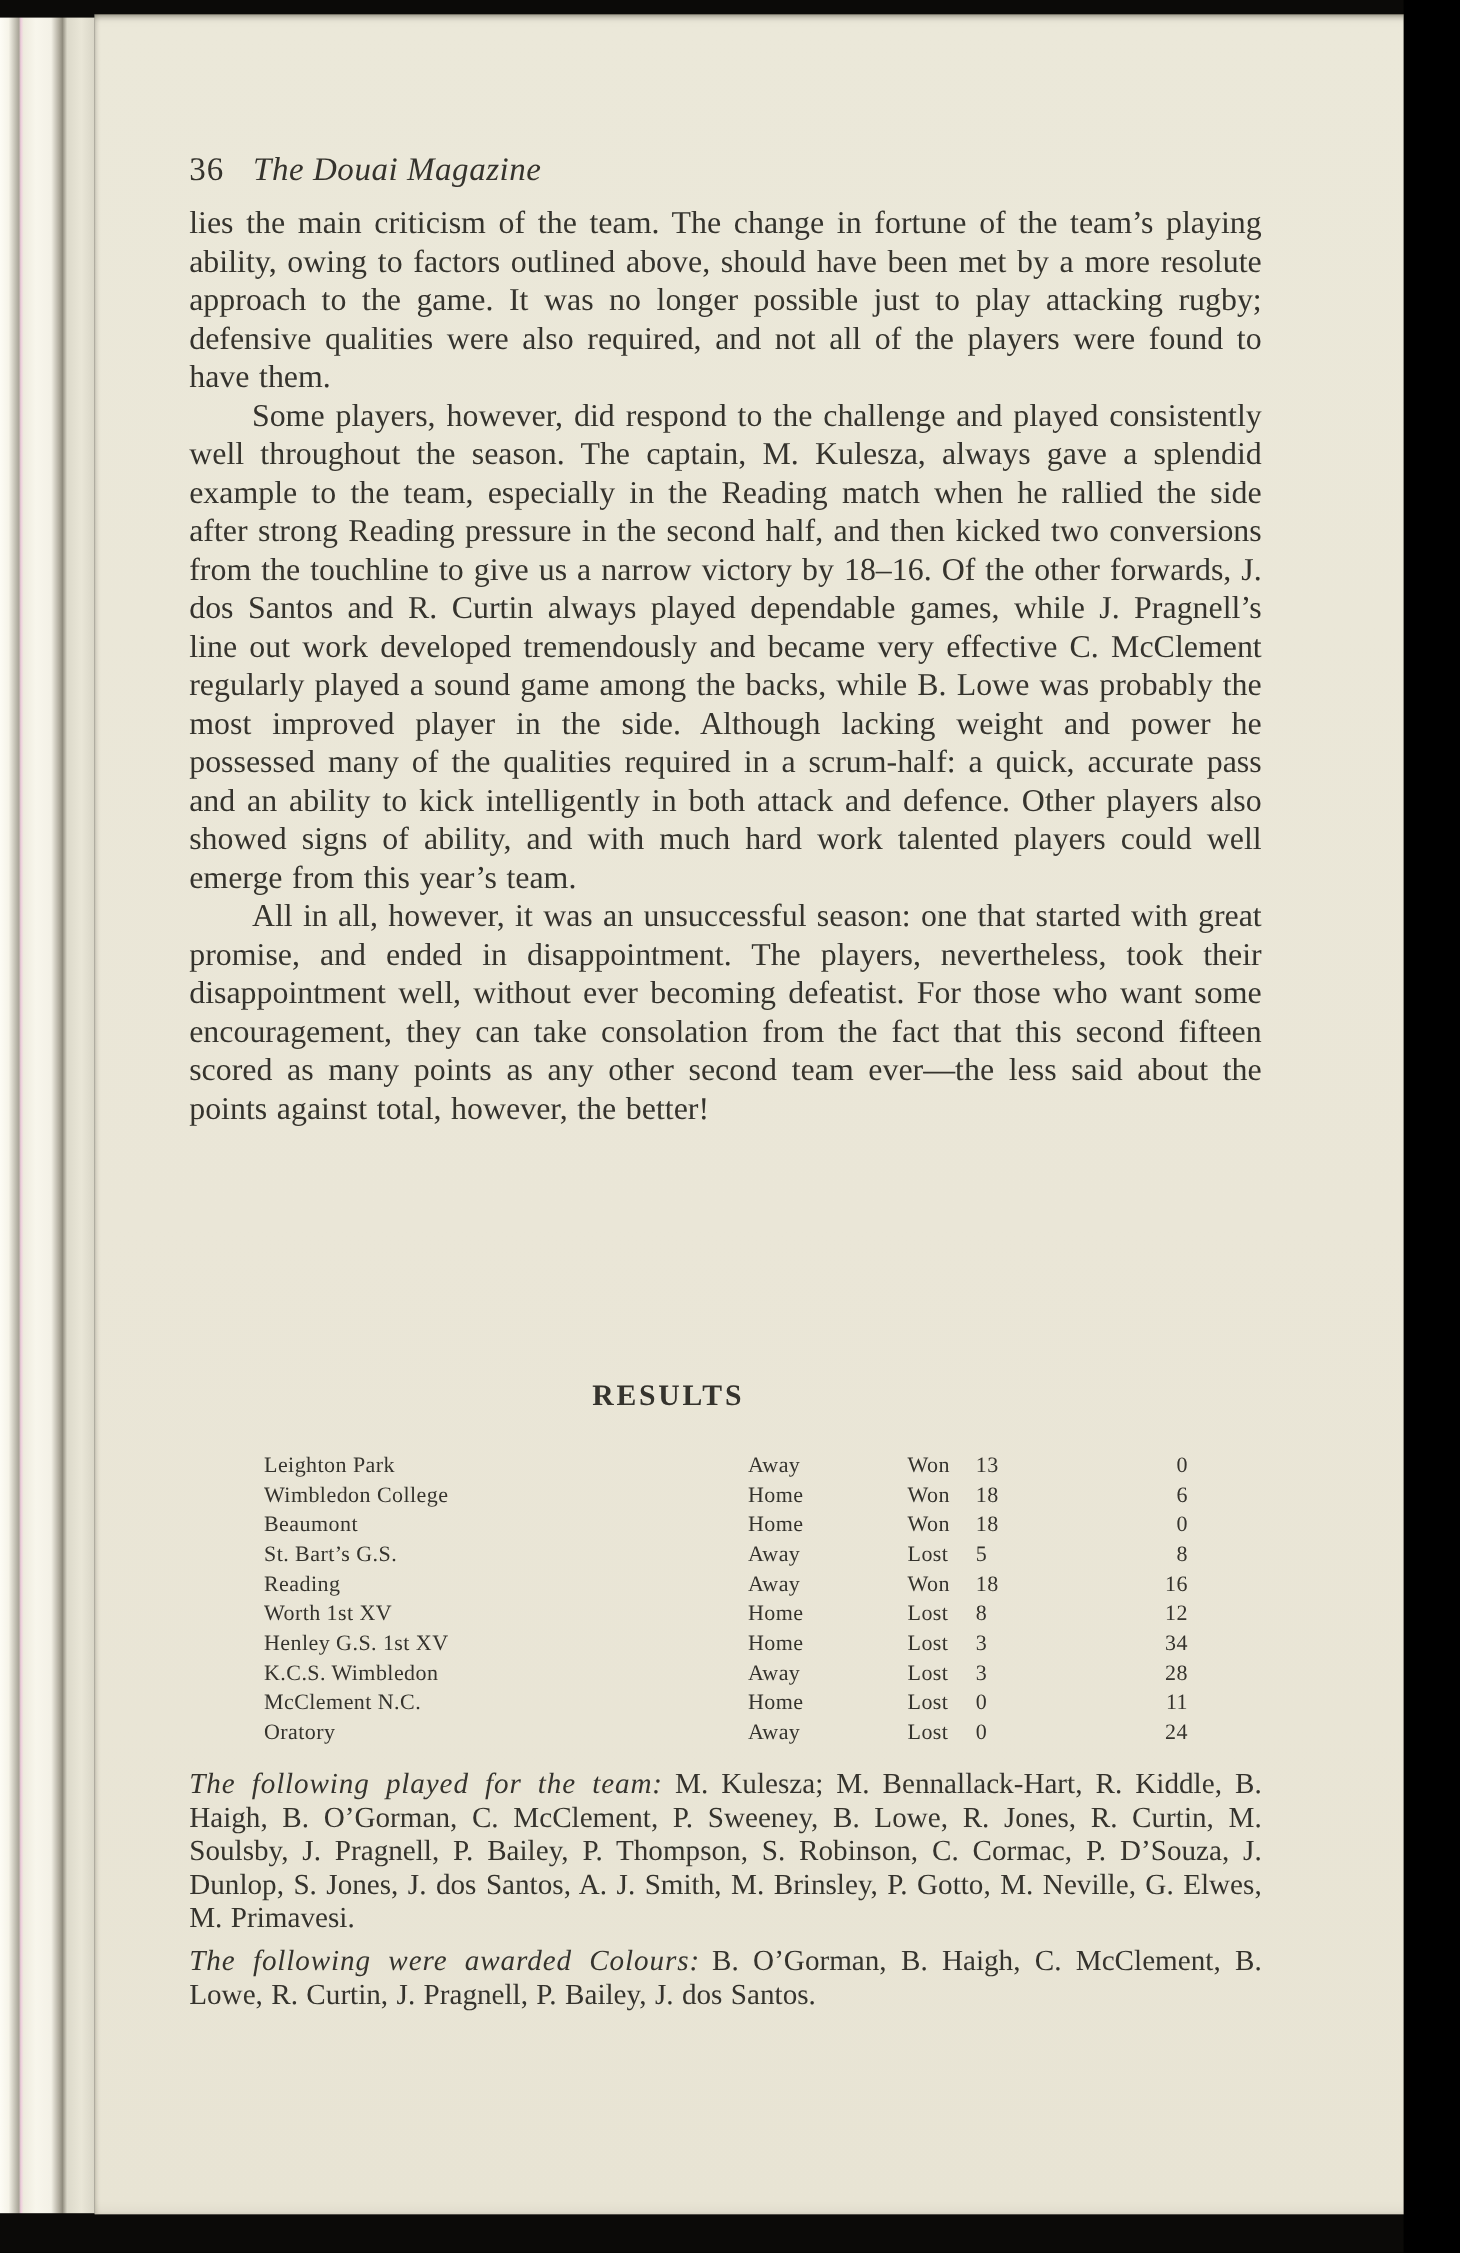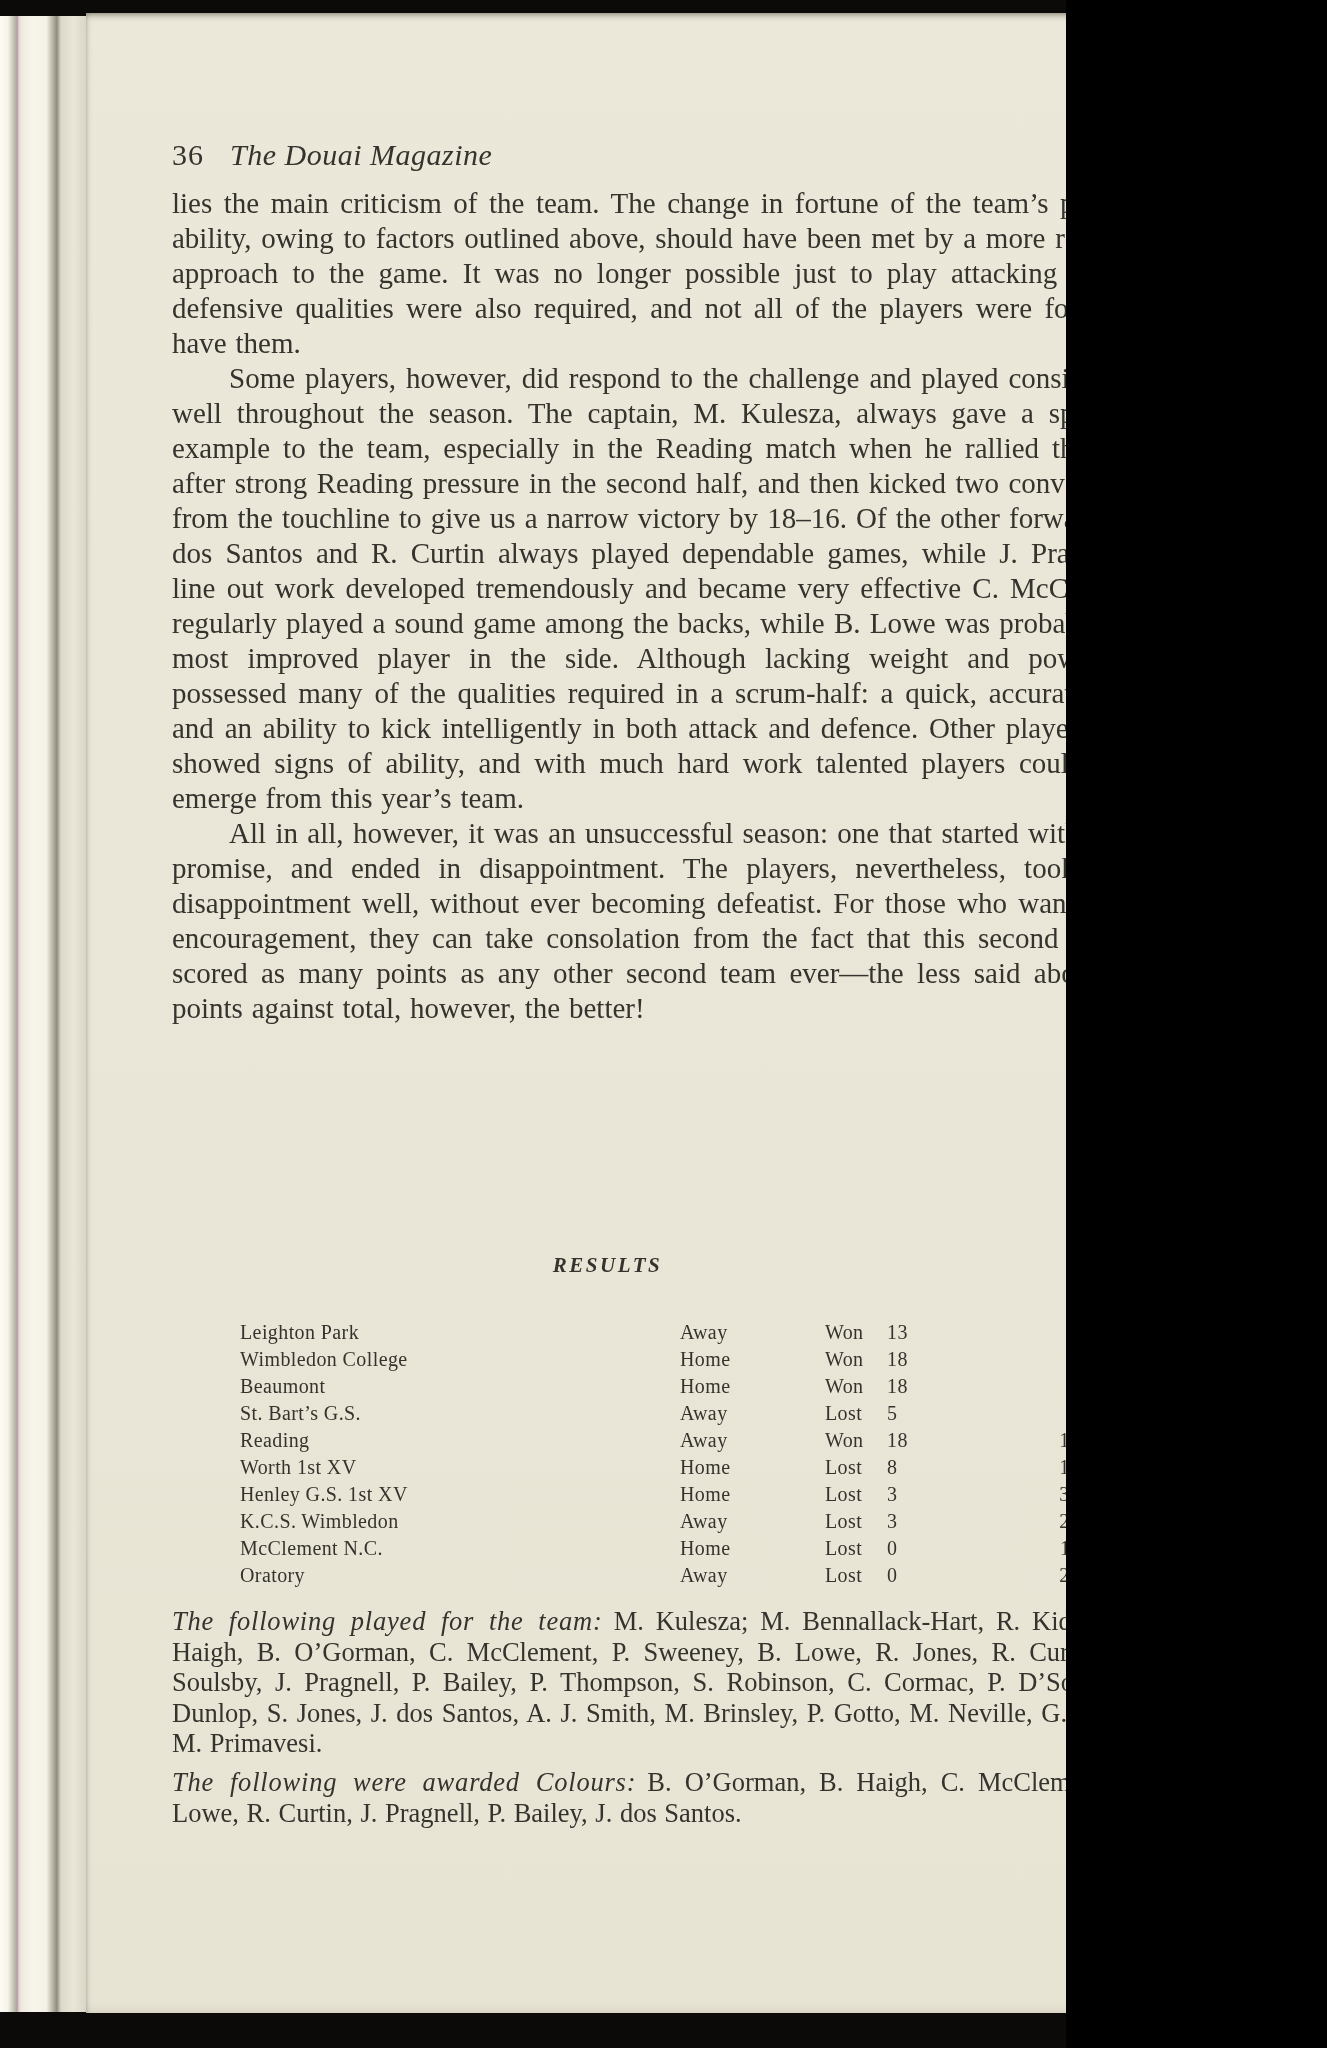--- a/index.html
+++ b/index.html
@@ -1,16 +1,16 @@
 <!DOCTYPE html>
 <html><head>
 <meta charset="utf-8">
 <style>
   html,body{margin:0;padding:0;background:#000;}
-  .canvas{position:relative;width:1066px;height:2048px;background:#0b0a08;overflow:hidden;
+  .canvas{position:relative;width:1276px;height:2048px;background:#0b0a08;overflow:hidden;
           font-family:"Liberation Serif","DejaVu Serif",serif;}
   
   .page-stack{position:absolute;left:0;top:16px;width:86px;height:1996px;
     background:linear-gradient(90deg,
       #fdfcf5 0%, #f6f4e9 9%,
       #a8a497 20%, #ecd 22%, #eeebde 25%,
       #f8f6ec 38%, #f3f1e6 54%,
       #b3afa1 62%, #8f8b7d 66%,
       #dcd9ca 71%, #e9e6d7 86%, #d9d6c7 100%);}
   
@@ -25,21 +25,21 @@
     background:linear-gradient(180deg,rgba(50,42,28,0) 0%,rgba(50,42,28,0.42) 50%,rgba(50,42,28,0) 100%);}
   .content{position:absolute;left:86px;top:0;width:975px;color:#35332d;}
   .running-header{position:absolute;top:125px;left:0;font-size:30px;white-space:nowrap;}
   .page-number{letter-spacing:1px;}
   .mag-title{font-style:italic;margin-left:26px;letter-spacing:0.5px;}
   .body-text{position:absolute;top:173px;left:0;width:975px;font-size:29px;line-height:35px;
     text-align:justify;word-spacing:1.5px;}
   .body-text p{margin:0;}
   .body-text p.indent{text-indent:57px;}
   .results-heading{position:absolute;top:1240px;left:0;width:975px;margin:0;text-align:center;
-    font-size:21px;font-weight:bold;letter-spacing:2.5px;transform:translateX(-52px);font-style:italic;}
+    font-size:27px;font-weight:bold;letter-spacing:2.5px;transform:translateX(-52px);}
   .results-table{position:absolute;top:1306px;left:68px;font-size:20px;letter-spacing:0.4px;}
   .trow{display:flex;height:27px;line-height:27px;}
   .c-opp{width:425px;} .c-ven{width:145px;margin-left:15px;} .c-res{width:62px;}
   .c-for{width:113px;text-align:left;} .c-ag{width:80px;text-align:right;}
   .note{position:absolute;left:0;width:975px;margin:0;font-size:26.5px;line-height:30.6px;
     text-align:justify;word-spacing:1px;}
   .note .lead{font-style:italic;margin-right:11px;letter-spacing:0.8px;word-spacing:3px;}
   .note-played{top:1593px;}
   .note-colours{top:1754px;}
 </style>

